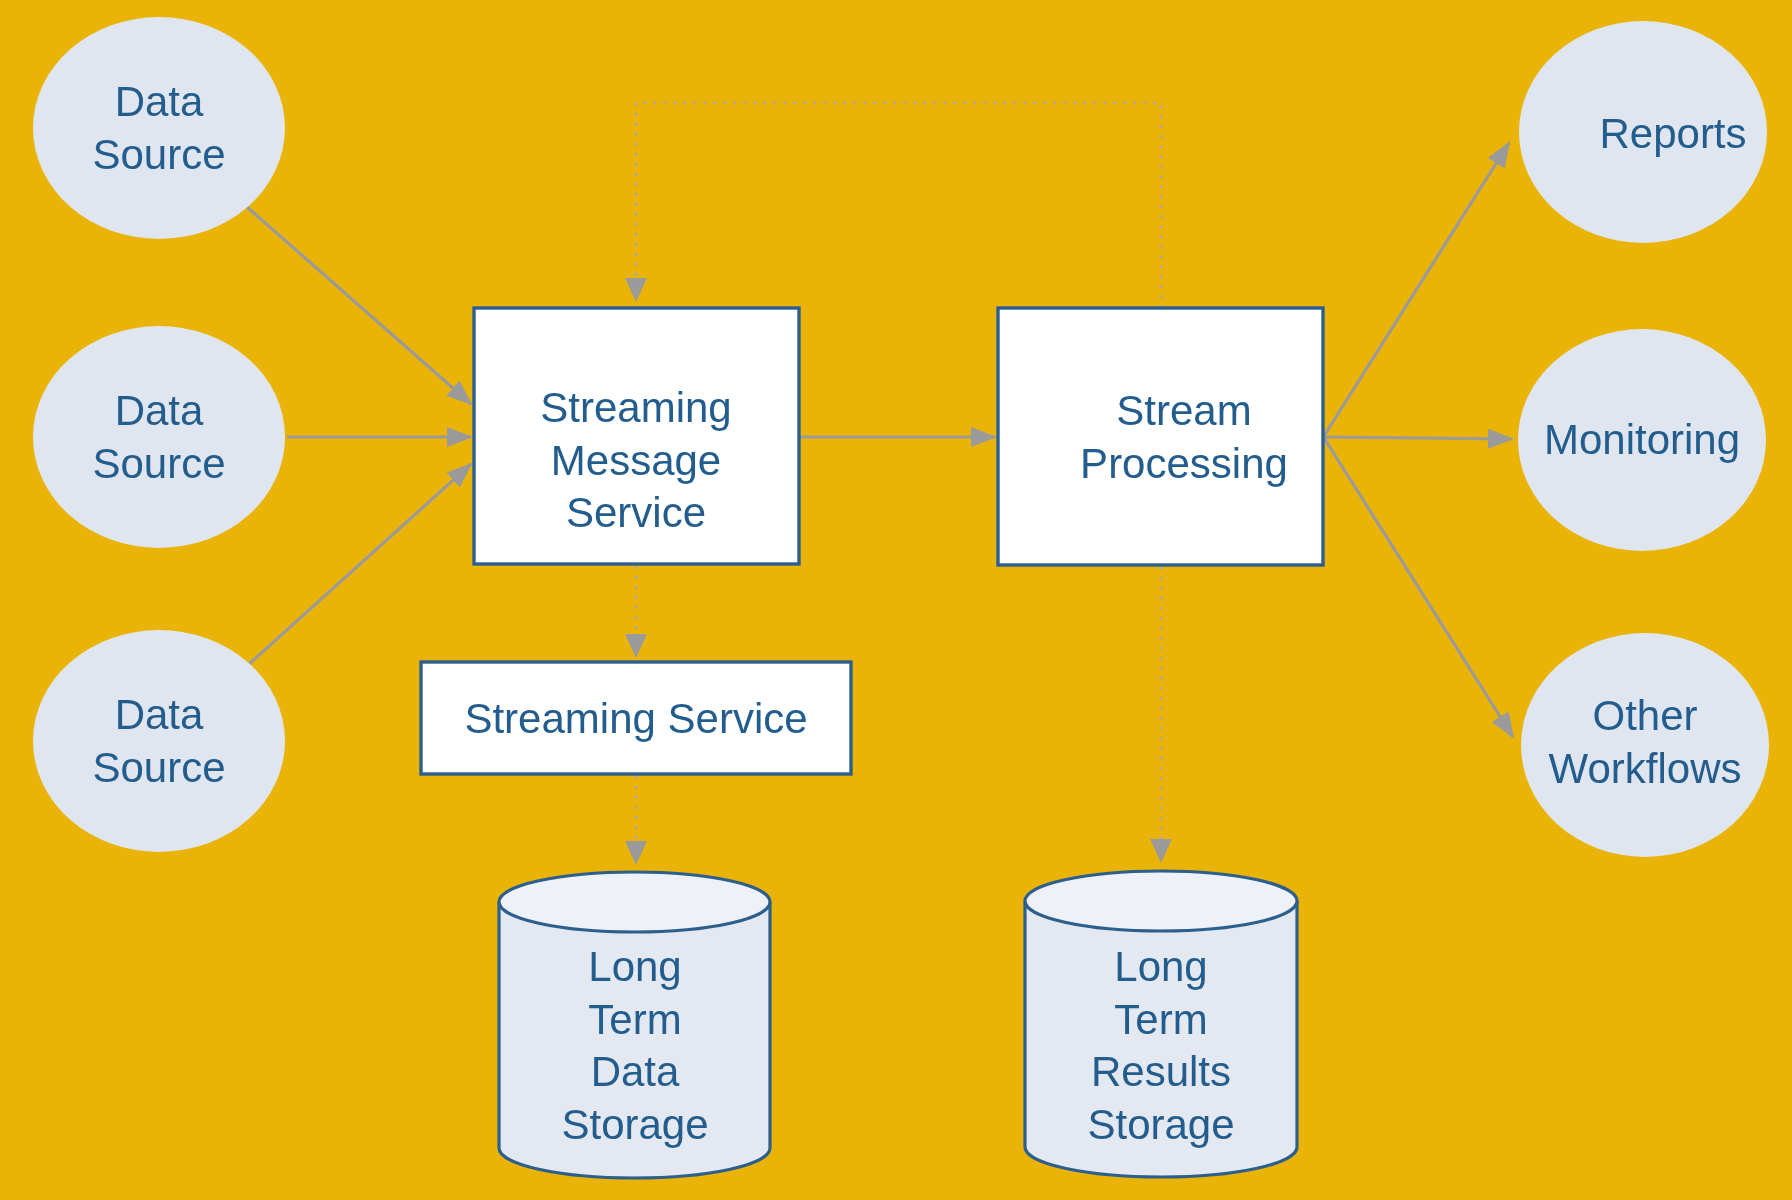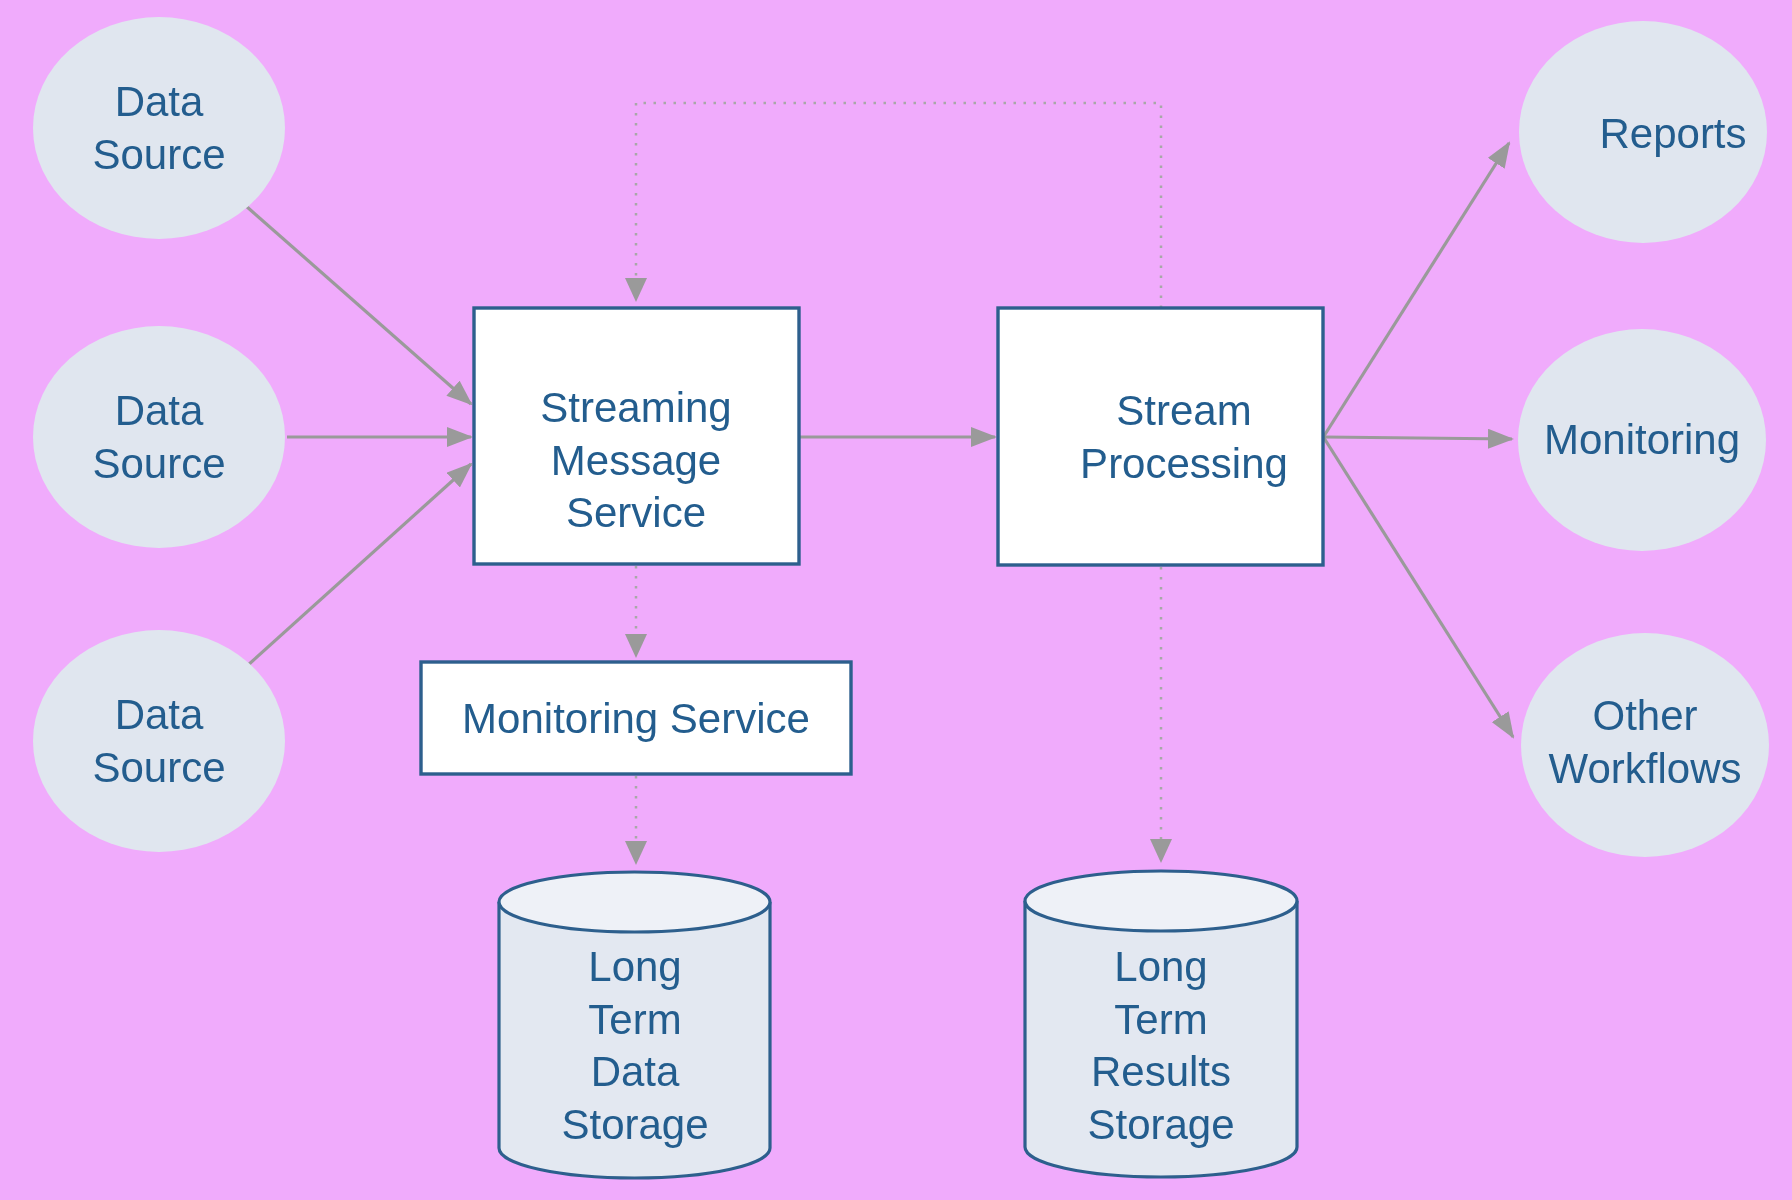--- a/index.html
+++ b/index.html
@@ -4,21 +4,21 @@
 <style>
   html, body {
     margin: 0;
     padding: 0;
     background: #ffffff;
   }
   #canvas {
     position: relative;
     width: 1792px;
     height: 1200px;
-    background: #f0abfc;
+    background: #eab308;
     overflow: hidden;
     font-family: "Liberation Sans", sans-serif;
   }
   #shape-layer {
     position: absolute;
     left: 0; top: 0;
     width: 1792px;
     height: 1200px;
   }
   .node-ellipse   { fill: var(--node-fill); stroke: none; }
@@ -99,21 +99,21 @@
   <div class="label" style="left:159px;  top:437px;">Data
 Source</div>
   <div class="label" style="left:159px;  top:741px;">Data
 Source</div>
 
   <div class="label" style="left:636px;  top:437px;margin-top:24px;">Streaming
 Message
 Service</div>
   <div class="label" style="left:1184px; top:437px;">Stream
 Processing</div>
-  <div class="label" style="left:636px;  top:719px;">Monitoring Service</div>
+  <div class="label" style="left:636px;  top:719px;">Streaming Service</div>
 
   <div class="label" style="left:635px;  top:1046px;">Long
 Term
 Data
 Storage</div>
   <div class="label" style="left:1161px; top:1046px;">Long
 Term
 Results
 Storage</div>
 

